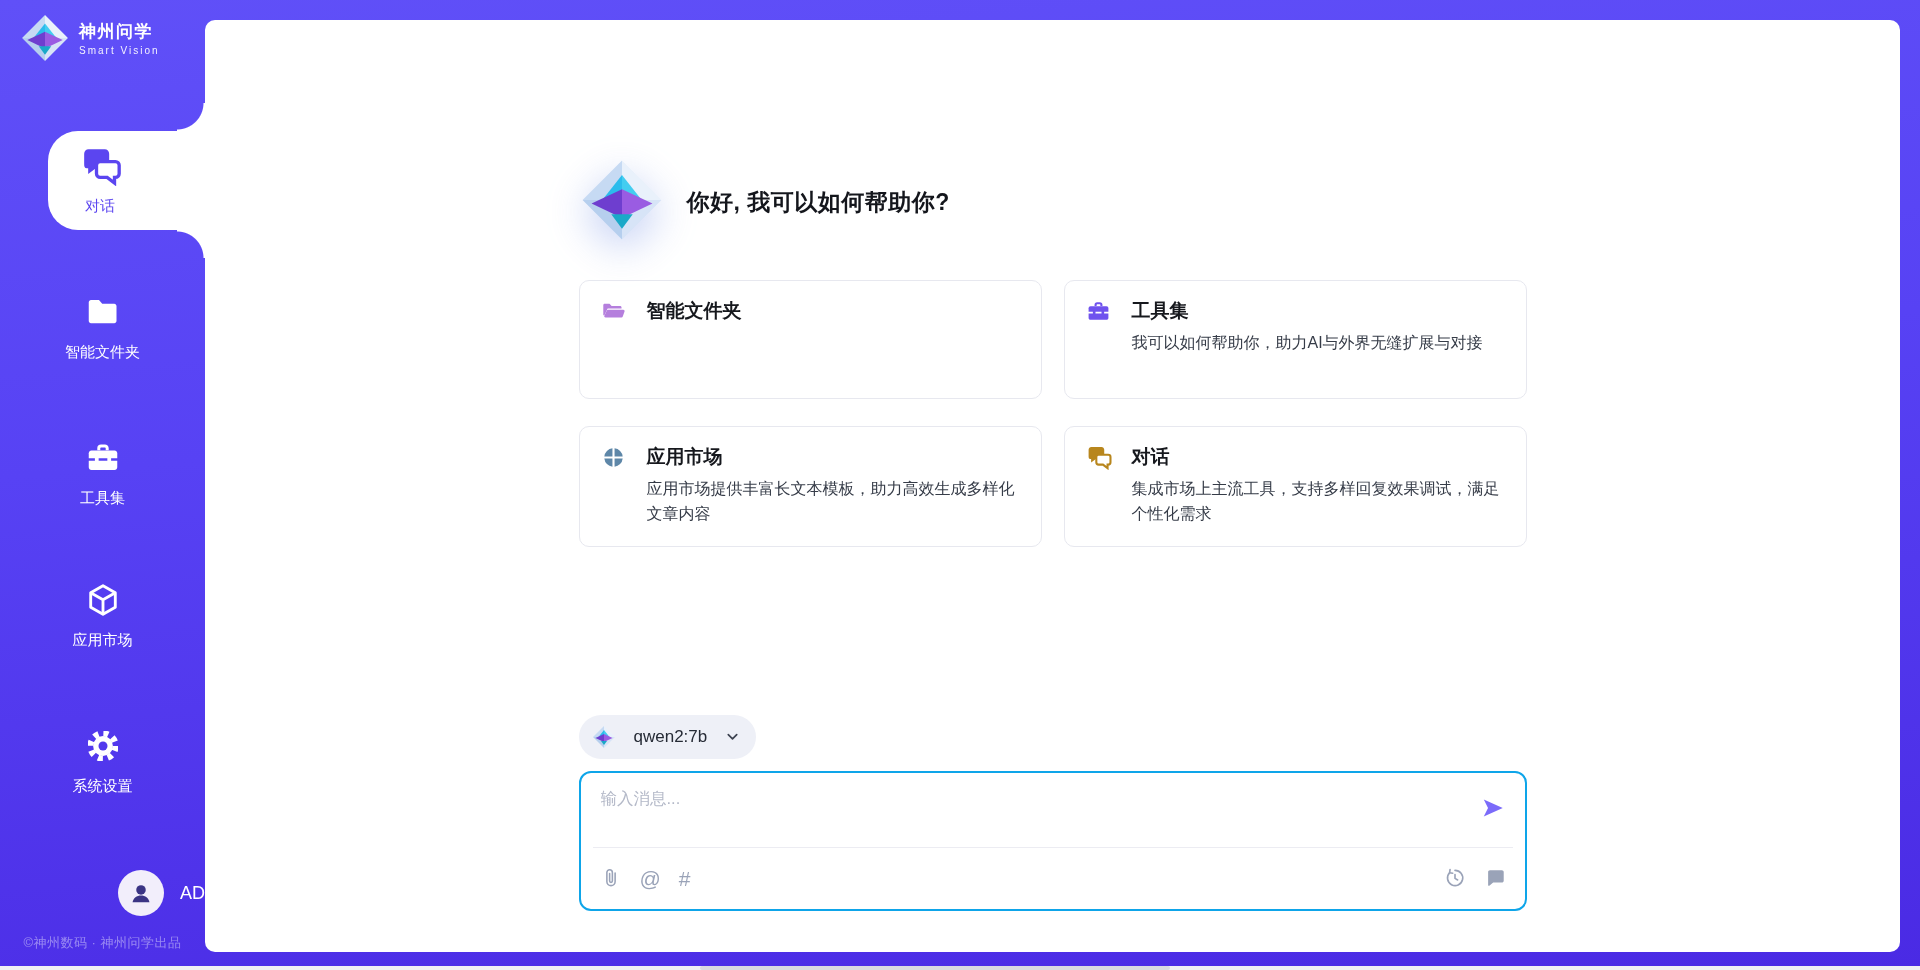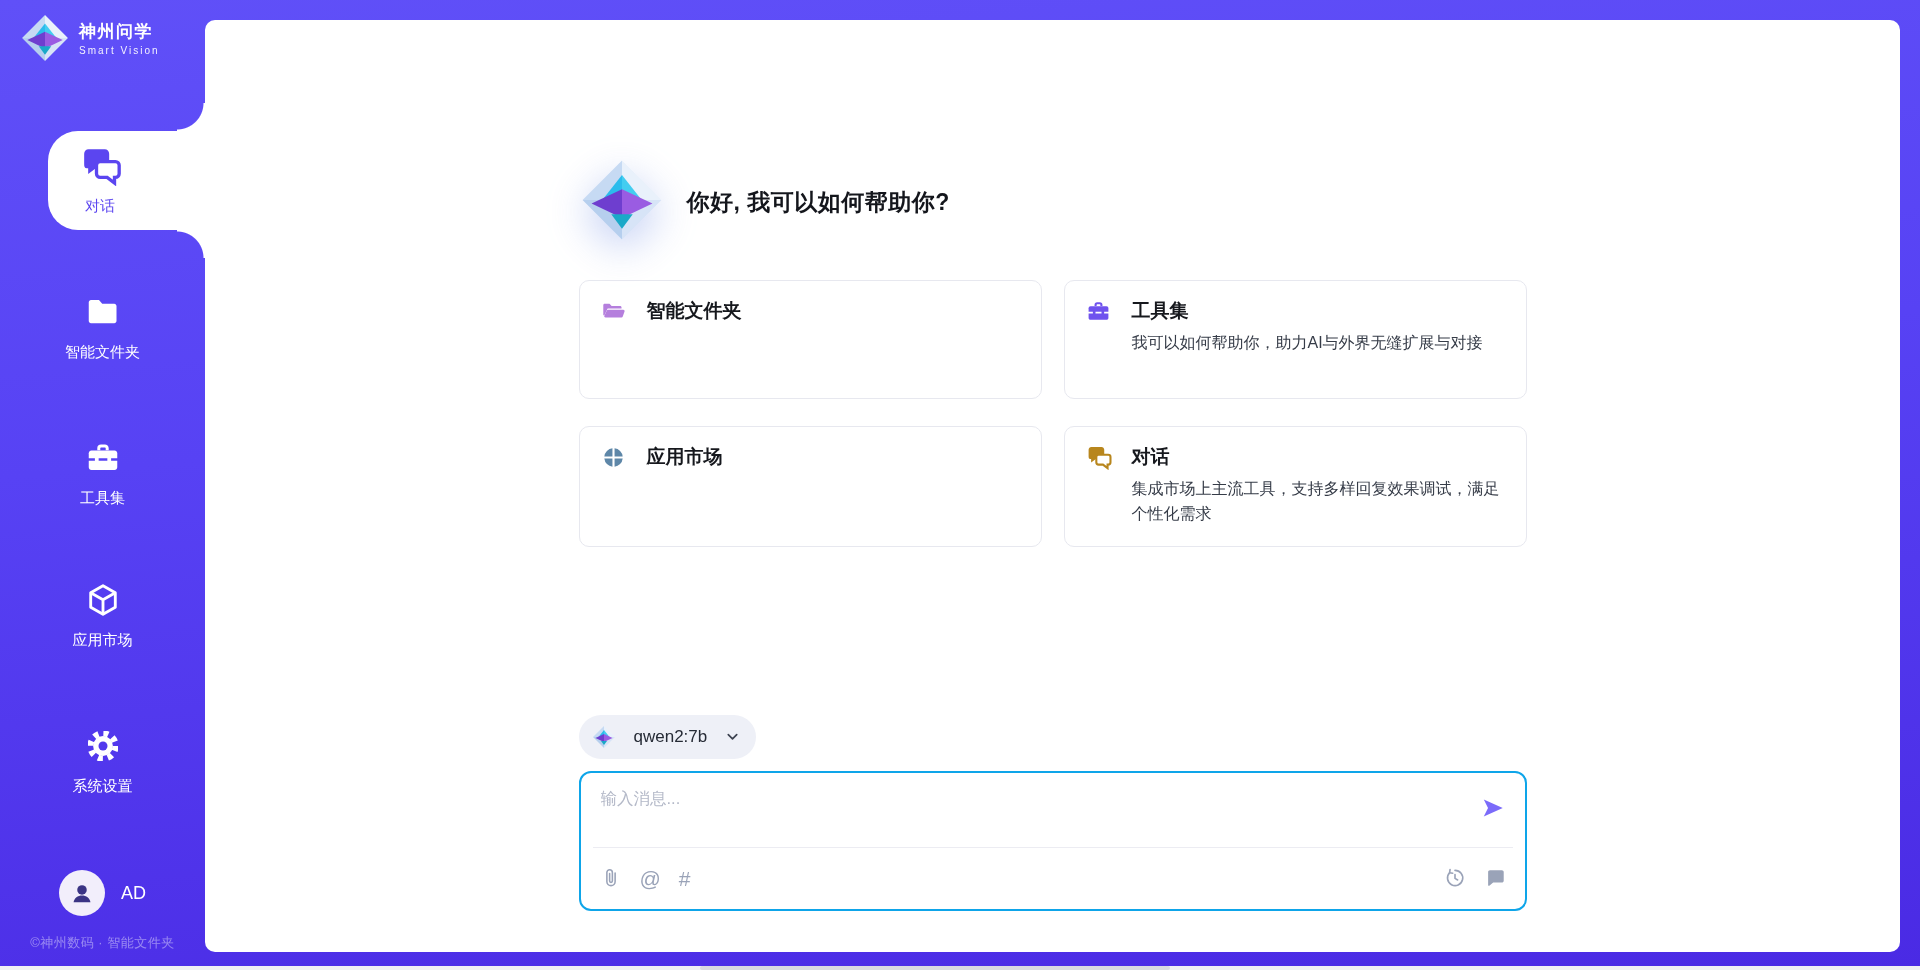--- a/index.html
+++ b/index.html
@@ -30,21 +30,21 @@
     background:radial-gradient(circle 27px at 0 100%, rgba(0,0,0,0) 0 26px, #fff 27px); }
   .nav-pill .nav-icon svg { width:42px; height:40px; color:#5b45f0; }
   .nav-pill .nav-label { color:#5b45f0; font-size:15px; font-weight:500; }
 
   .nav-item { position:absolute; left:0; width:205px; display:flex; flex-direction:column;
     align-items:center; gap:9px; cursor:pointer; }
   .nav-item .nav-icon svg { width:38px; height:36px; color:#ffffff; }
   .nav-item .nav-label { color:#ffffff; font-size:15px; }
 
   .user-row { position:absolute; top:870px; left:0; width:205px; display:flex;
-    align-items:center; justify-content:center; gap:16px; cursor:pointer; }
+    align-items:center; justify-content:flex-end; gap:16px; cursor:pointer; }
   .avatar { width:46px; height:46px; border-radius:50%; background:#f2eefb;
     display:flex; align-items:center; justify-content:center; }
   .avatar svg { width:26px; height:26px; color:#3b3484; }
   .user-name { color:#fff; font-size:18px; }
   .side-footer { position:absolute; bottom:18px; left:0; width:205px; text-align:center;
     color:rgba(255,255,255,.42); font-size:13px; letter-spacing:.5px; }
 
   
   .content { width:948px; margin:0 auto; padding-top:138px; position:relative; }
   .hero { display:flex; align-items:center; gap:22px; height:88px; }
@@ -227,21 +227,21 @@
 
   <div class="user-row">
     <span class="avatar">
       <svg viewBox="0 0 24 24">
           <use href="#ic-person"></use>
         </svg>
       </span>
     <span class="user-name">AD</span>
   </div>
 
-  <div class="side-footer">©神州数码 · 智能文件夹</div>
+  <div class="side-footer">©神州数码 · 神州问学出品</div>
 </div>
 
 <div class="main-panel" style="background:transparent; z-index:4; pointer-events:none;">
   <div class="content" style="pointer-events:auto;">
 
     <div class="hero">
       <span class="hero-logo">
         <svg viewBox="0 0 96 96">
             <use href="#logo-diamond"></use>
           </svg></span>
@@ -269,20 +269,21 @@
         <div class="card-desc">我可以如何帮助你，助力AI与外界无缝扩展与对接</div>
       </div>
 
       <div class="feature-card">
         <div class="card-head">
           <svg viewBox="0 0 24 24" class="ci2">
               <use href="#ic-apps"></use>
             </svg>
           <span class="card-title">应用市场</span>
         </div>
+        <div class="card-desc">应用市场提供丰富长文本模板，助力高效生成多样化文章内容</div>
       </div>
 
       <div class="feature-card">
         <div class="card-head">
           <svg viewBox="0 0 25 24" class="ci3">
               <use href="#ic-chat"></use>
             </svg>
           <span class="card-title">对话</span>
         </div>
         <div class="card-desc">集成市场上主流工具，支持多样回复效果调试，满足个性化需求</div>

